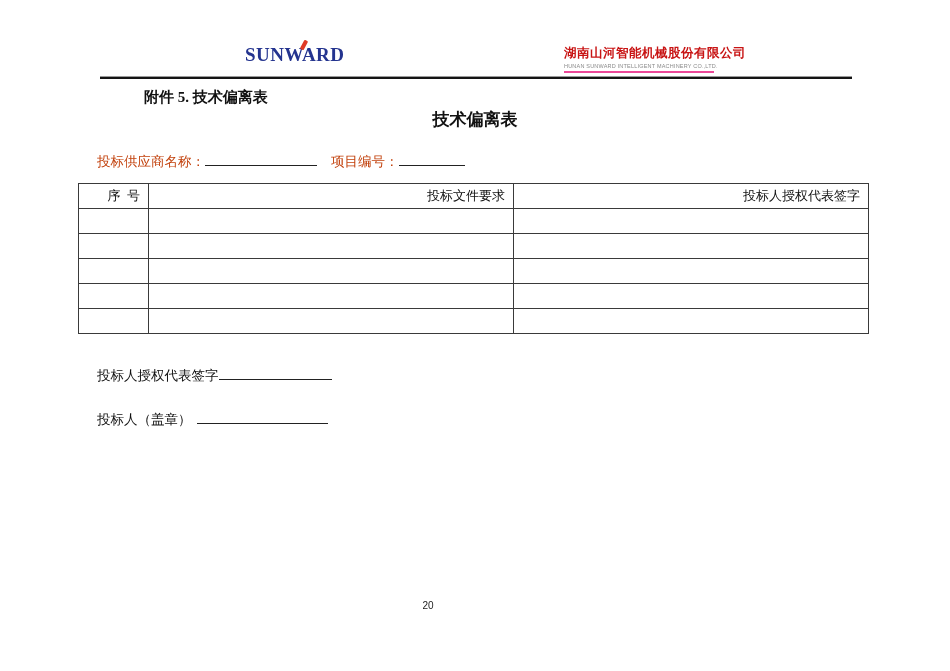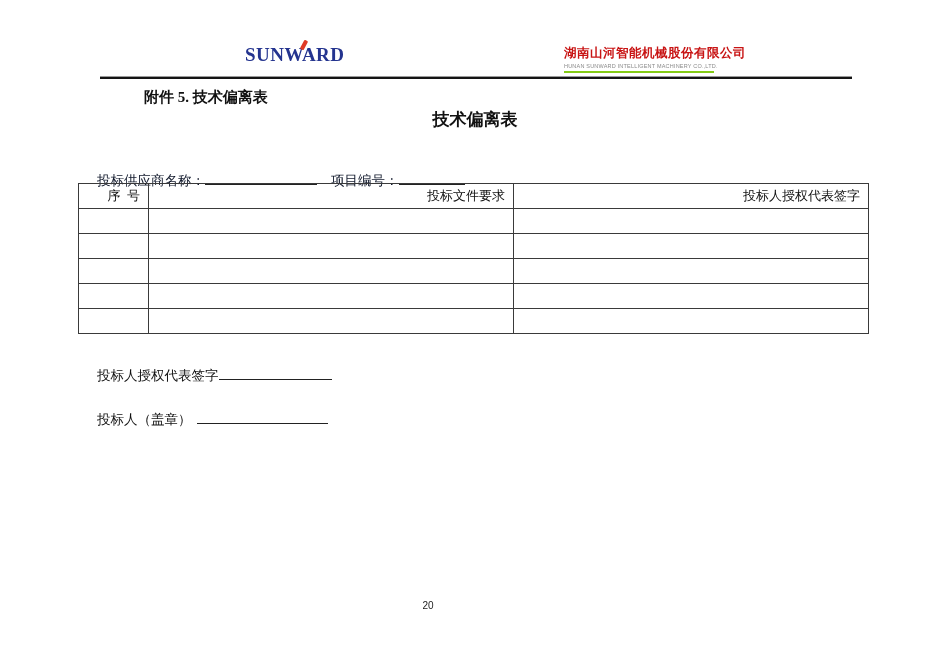--- a/index.html
+++ b/index.html
@@ -40,21 +40,21 @@
     background: #E03A26;
     border-radius: 1px;
     transform: rotate(28deg);
   }
   .company {
     position: absolute;
     left: 564px;
     top: 45px;
     width: 150px;
     text-align: center;
-    border-bottom: 2px solid #84cc16;
+    border-bottom: 2px solid #ec4899;
     padding-bottom: 2px;
   }
   .company-cn {
     font-family: "Liberation Sans", "DejaVu Sans", sans-serif;
     font-size: 12.5px;
     font-weight: bold;
     letter-spacing: 0.5px;
     color: #C81414;
     white-space: nowrap;
   }
@@ -91,23 +91,23 @@
     top: 108px;
     width: 950px;
     text-align: center;
     font-size: 17px;
     font-weight: bold;
     color: #111;
   }
   .form-line {
     position: absolute;
     left: 97px;
-    top: 171px;
+    top: 152px;
     font-size: 13.5px;
-    color: #0f172a;
+    color: #c2410c;
     white-space: nowrap;
   }
   .blank {
     display: inline-block;
     border-bottom: 1px solid #222;
     height: 14px;
     vertical-align: baseline;
   }
   .blank-supplier { width: 112px; margin-right: 14px; }
   .blank-project  { width: 66px; }

